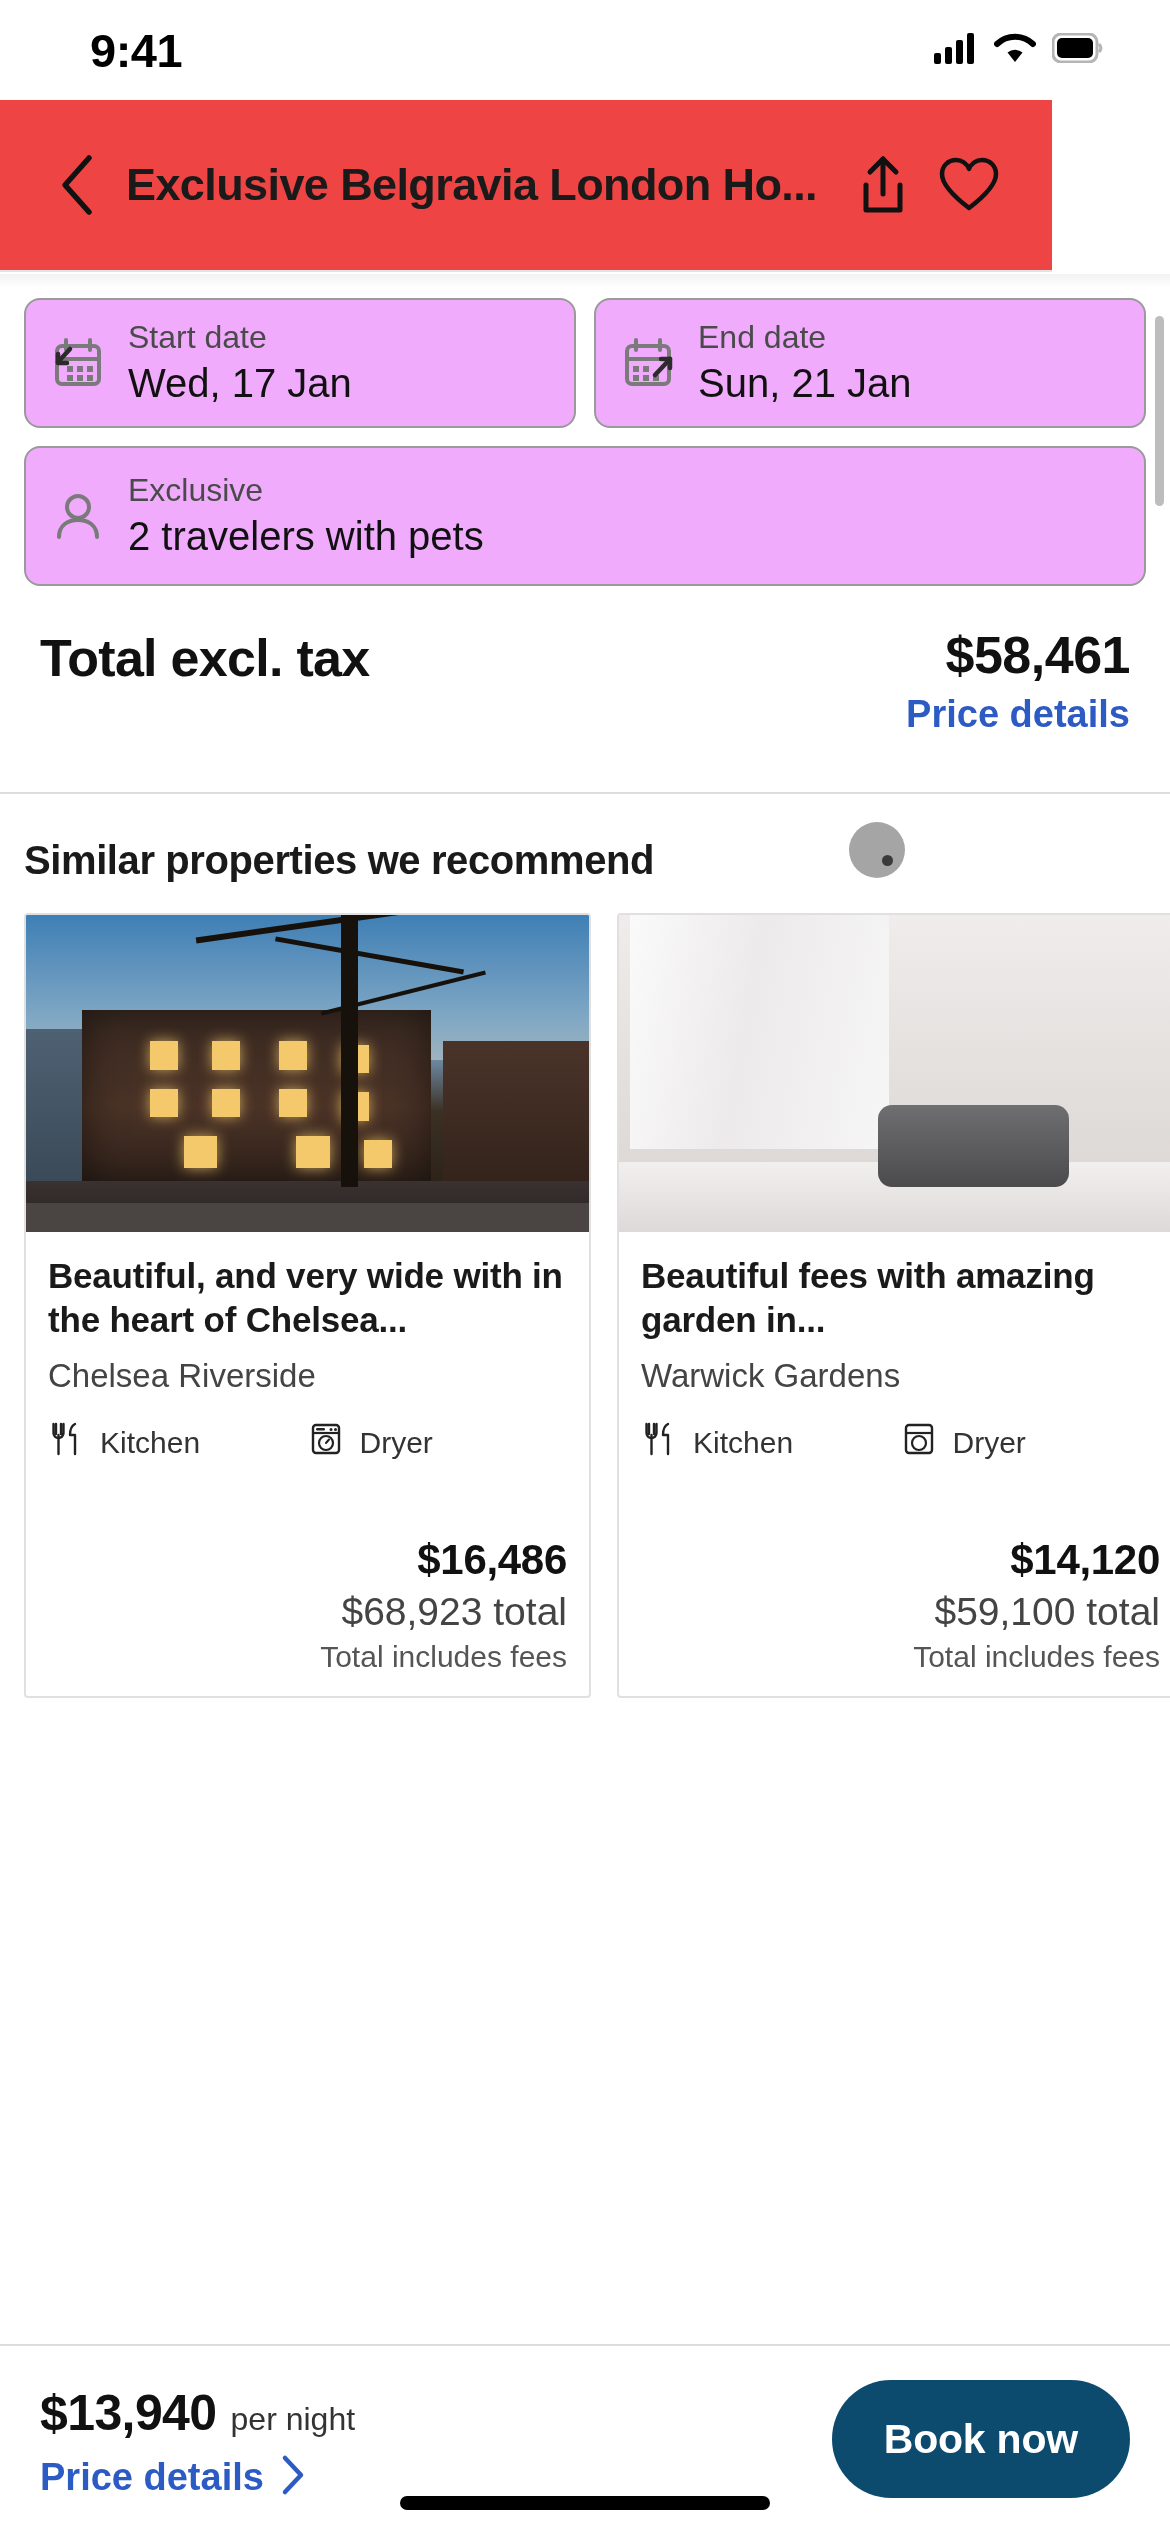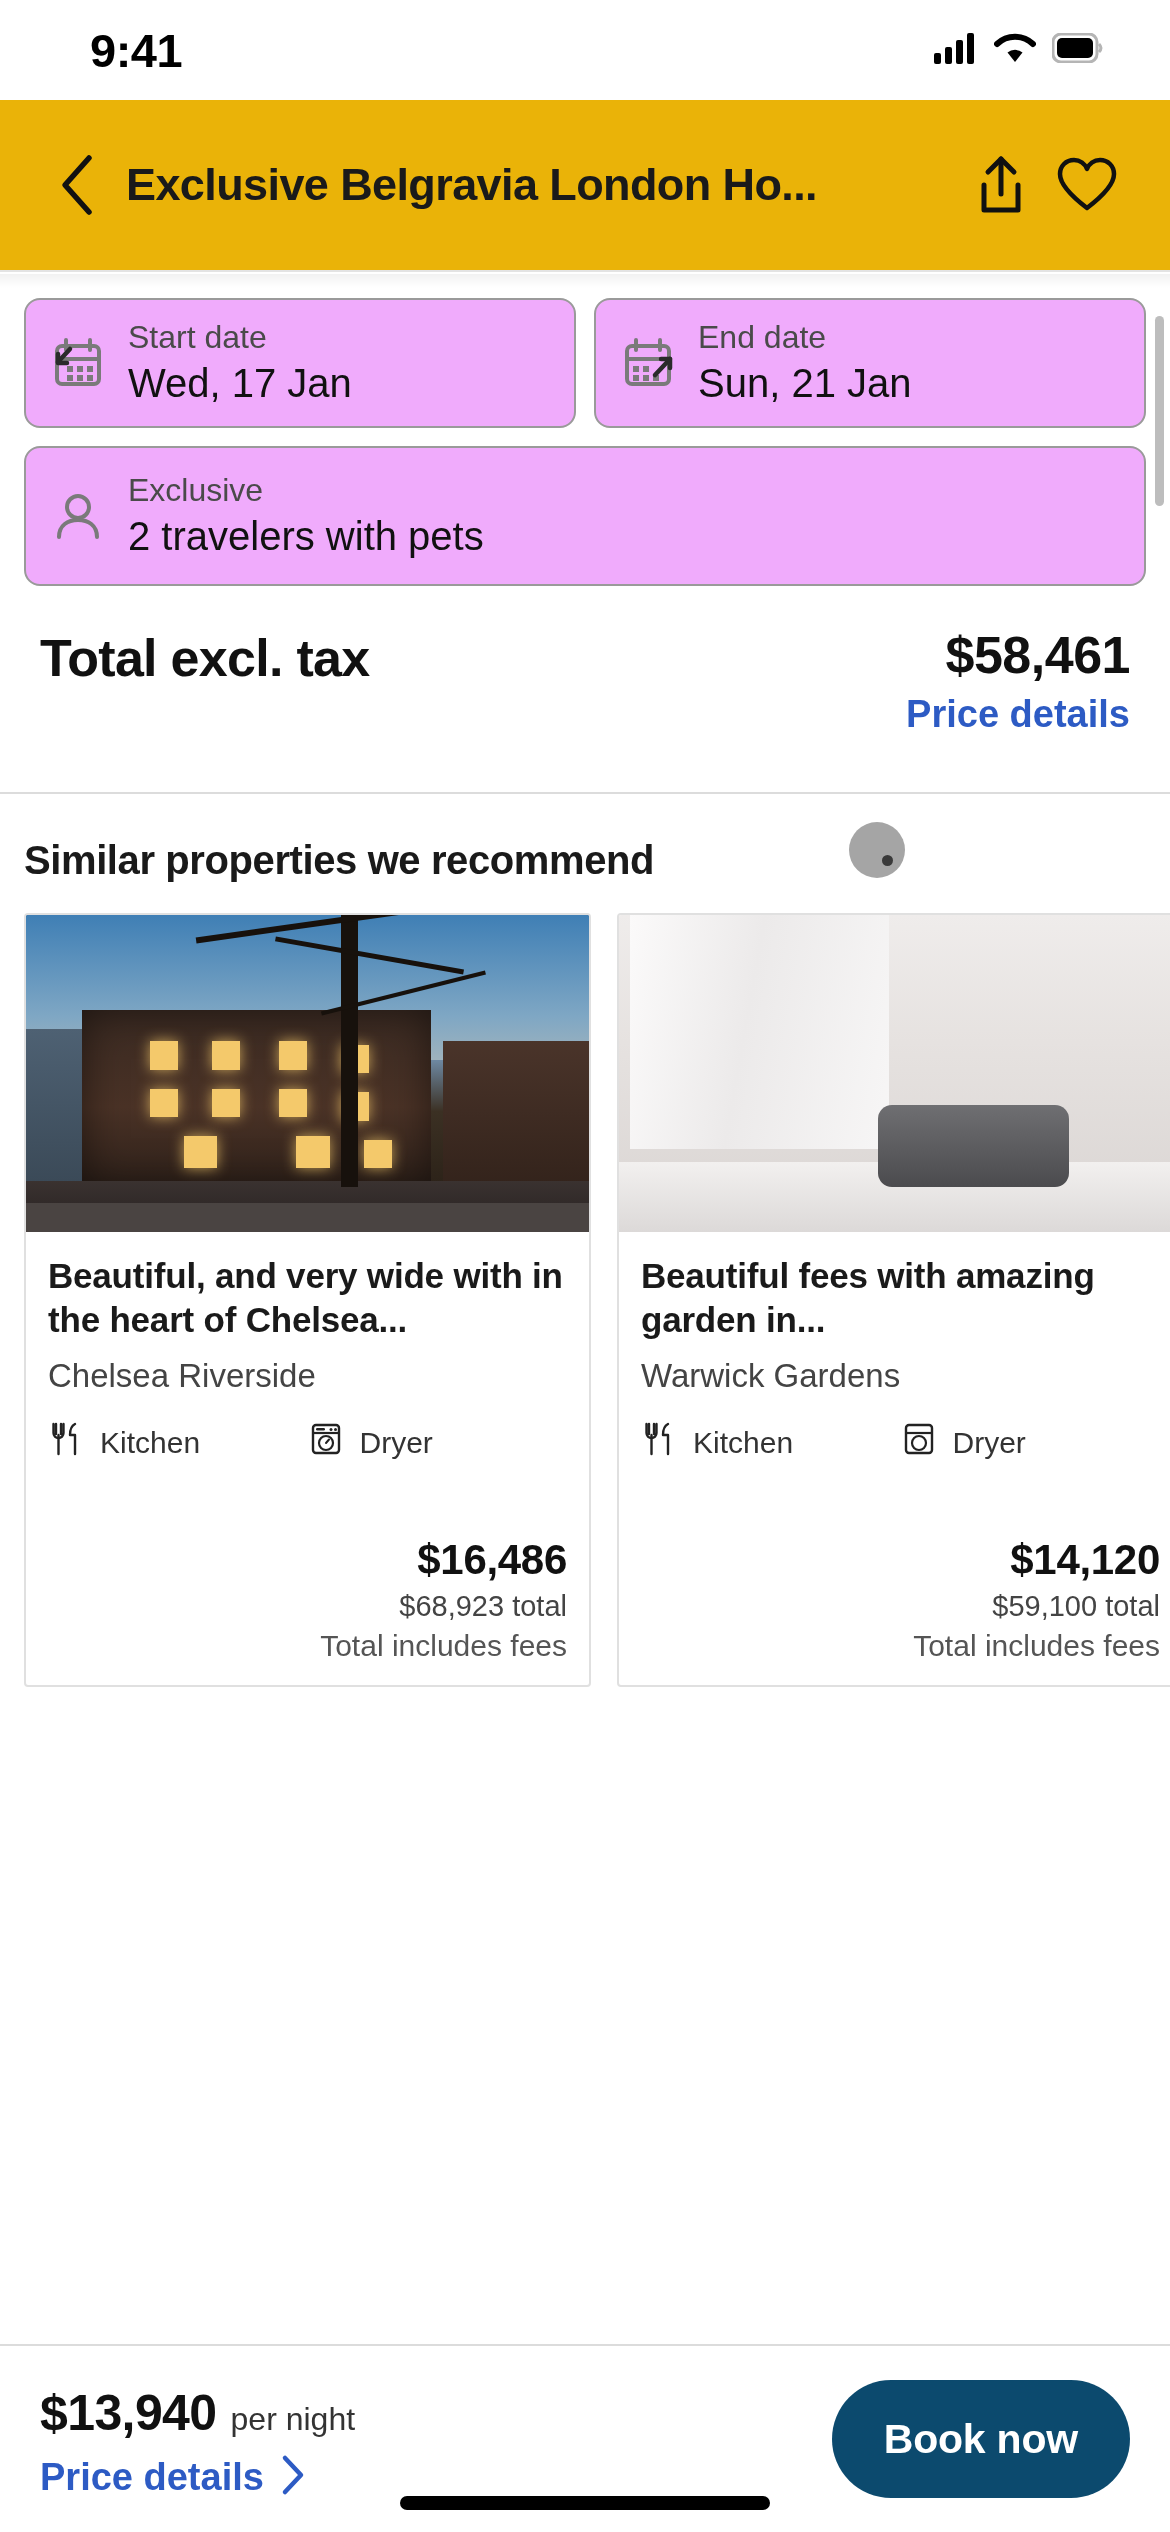--- a/index.html
+++ b/index.html
@@ -38,23 +38,23 @@
   .status-icons {
     display: flex;
     align-items: center;
     gap: 16px;
   }
 
   
   .nav-bar {
     position: absolute;
     top: 100px; left: 0;
-    width: 1170px;
+    width: 1052px;
     height: 172px;
-    background: #eab308;
+    background: #ef4444;
     border-bottom: 2px solid #e3e3e3;
     display: flex;
     align-items: center;
     box-sizing: border-box;
     padding: 0 40px 0 44px;
     z-index: 5;
   }
   .nav-back {
     width: 70px;
     height: 70px;
@@ -246,21 +246,21 @@
     padding: 0 22px 22px 22px;
   }
   .prop-price {
     font-size: 42px;
     font-weight: 700;
     color: #111;
     letter-spacing: -0.3px;
     margin-top: 48px;
   }
   .prop-total {
-    font-size: 29px;
+    font-size: 39px;
     color: #444;
     margin-top: 6px;
   }
   .prop-taxes {
     font-size: 30px;
     color: #555;
     margin-top: 6px;
   }
 
   

